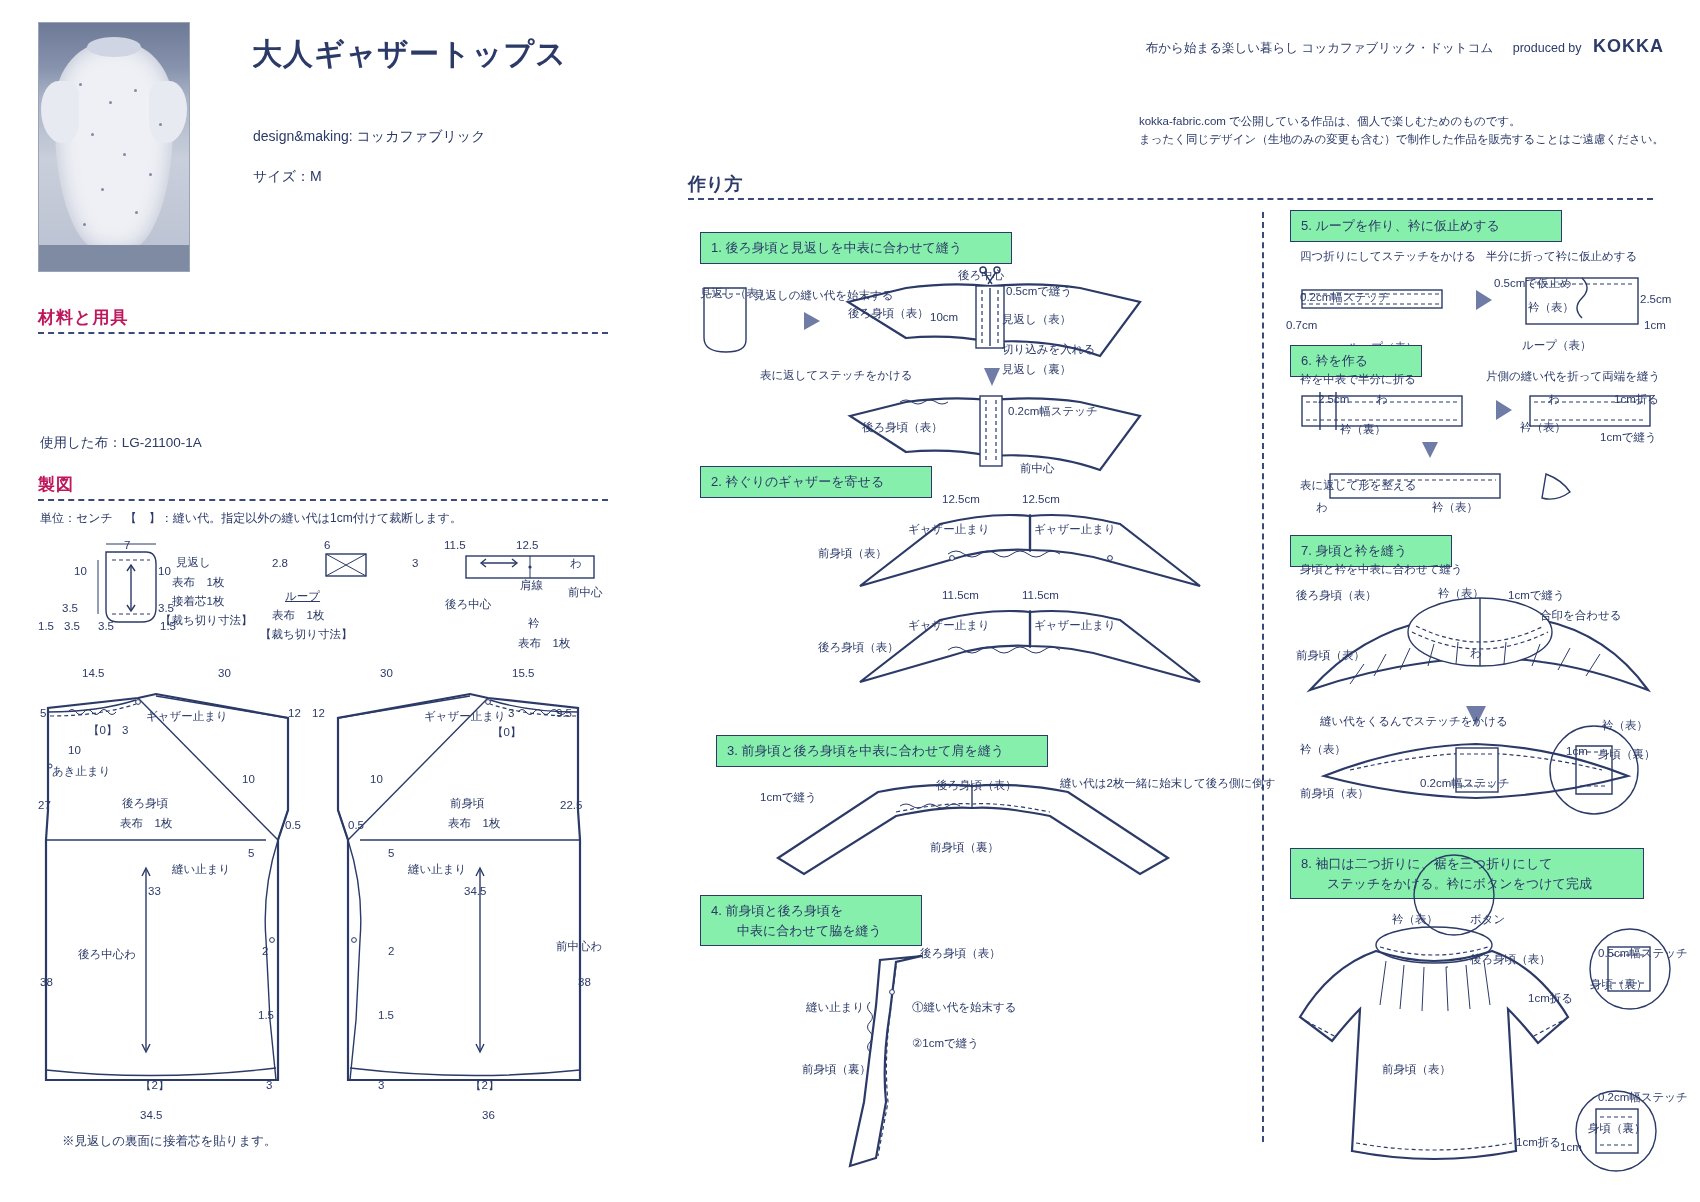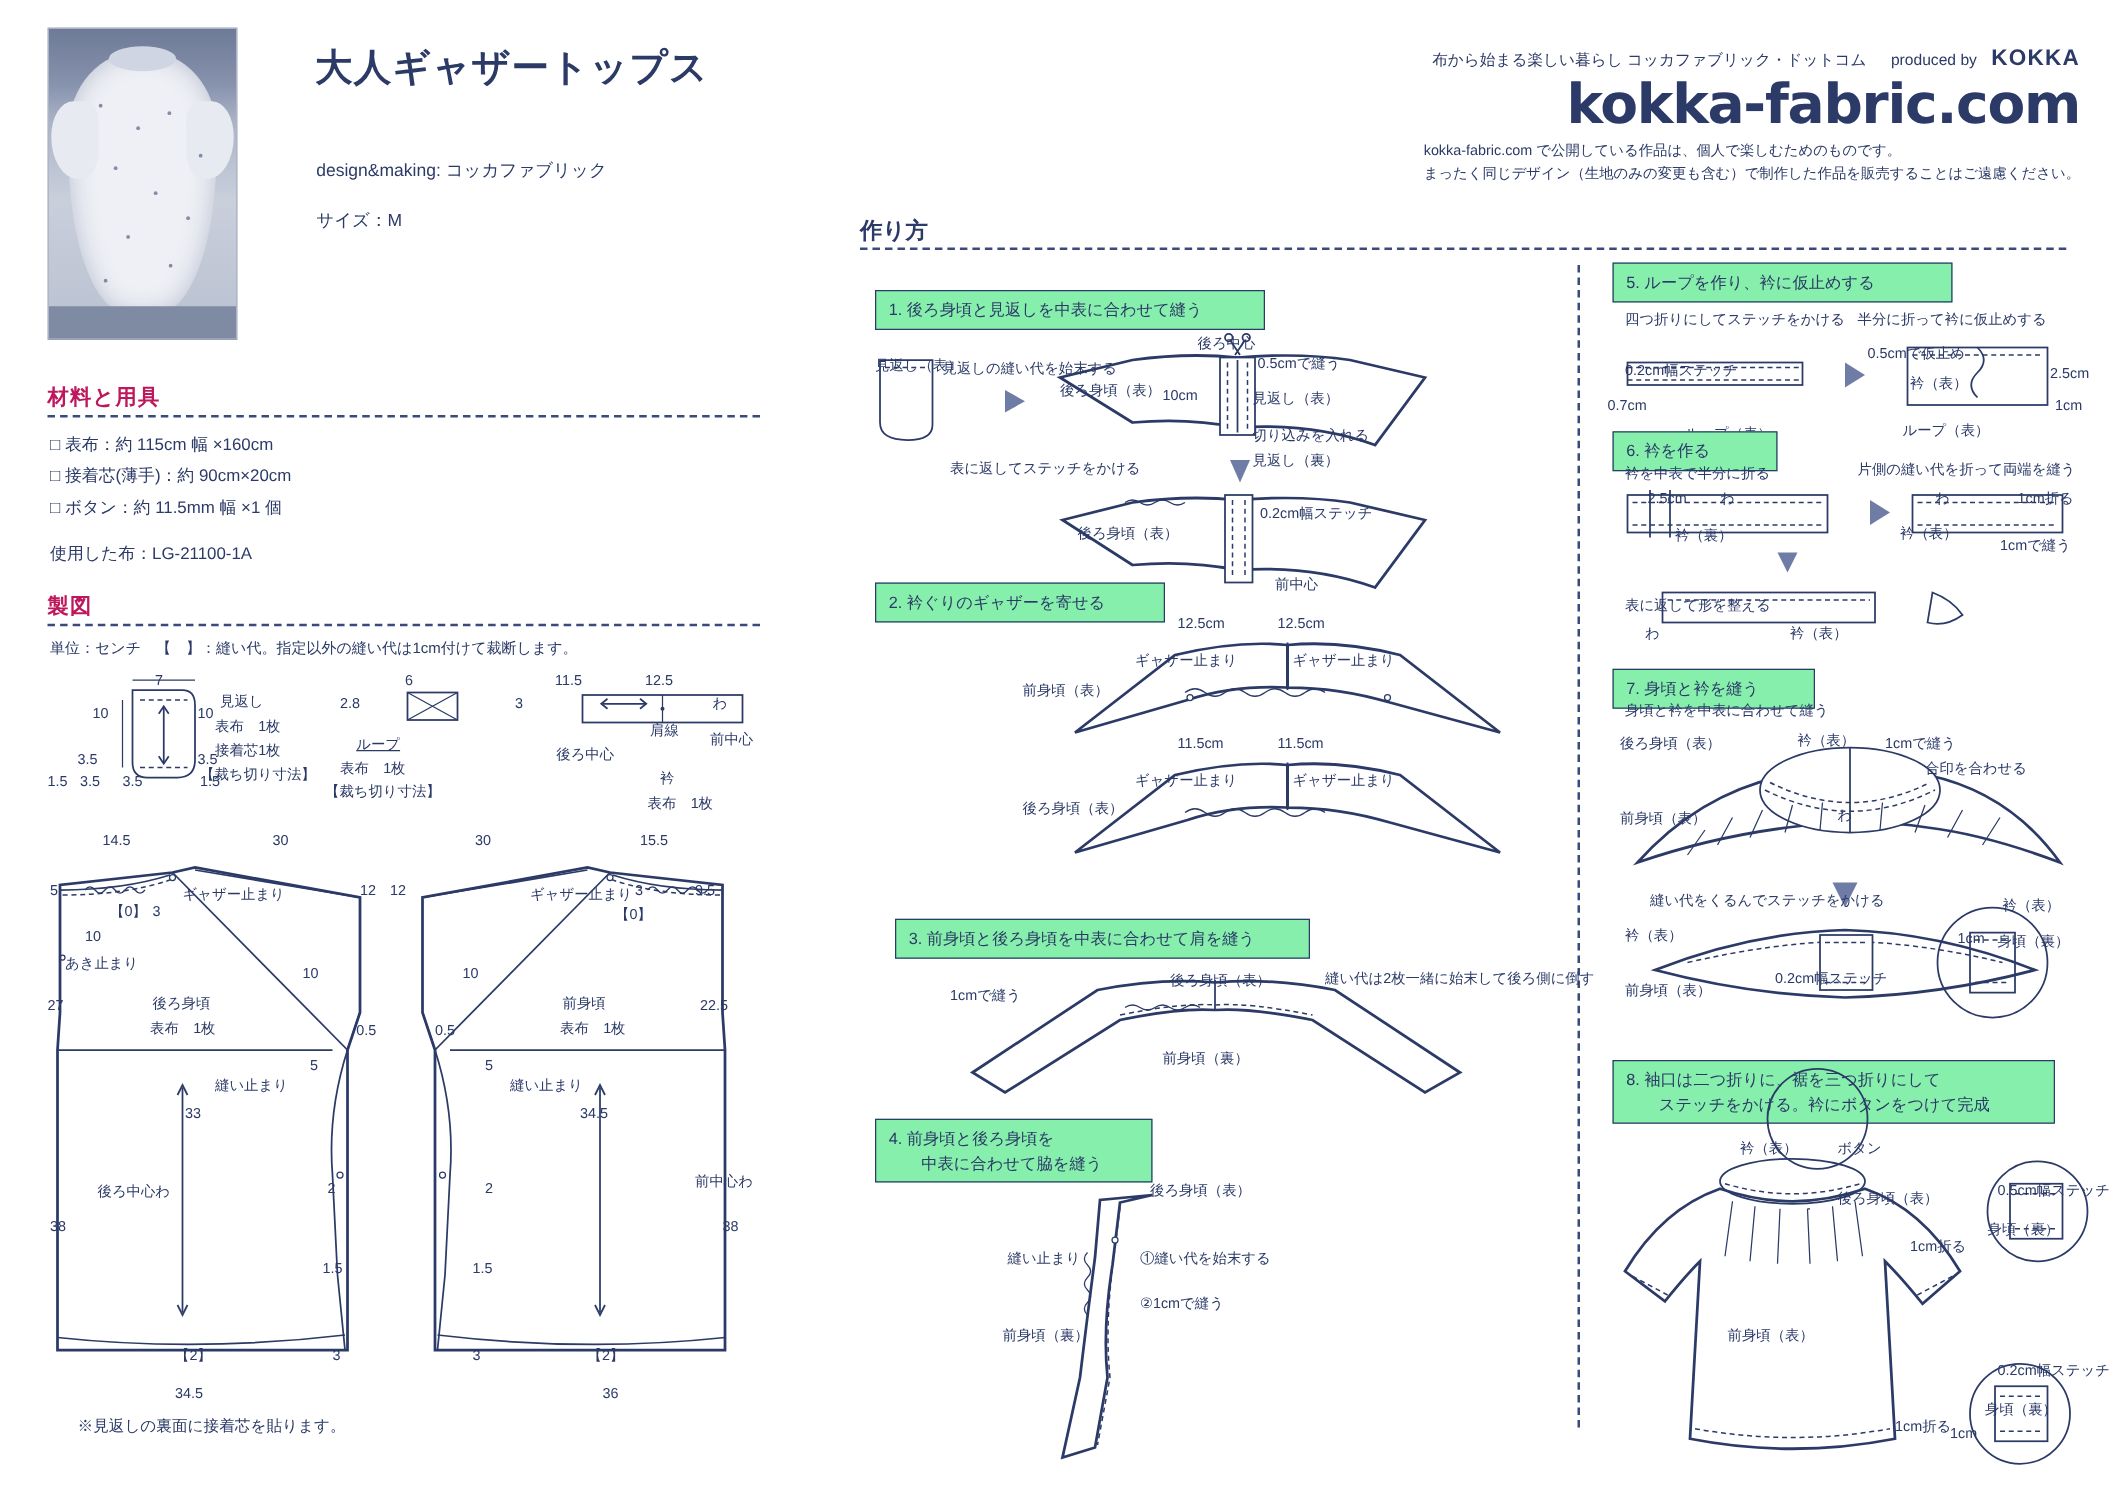--- a/index.html
+++ b/index.html
@@ -107,33 +107,27 @@
 
   <div class="abs" id="title">大人ギャザートップス</div>
   <div class="abs" id="design">design&amp;making: コッカファブリック</div>
   <div class="abs" id="size">サイズ：M</div>
 
   <div class="abs" id="brandline">
     <span>布から始まる楽しい暮らし コッカファブリック・ドットコム</span>
     <span style="margin-left:16px">produced by</span>
     <b style="margin-left:8px">KOKKA</b>
   </div>
-  <div class="abs" id="kokkaLogo">kokka-fabric.com</div>
   <div class="abs" id="brandnote">
     <div>kokka-fabric.com で公開している作品は、個人で楽しむためのものです。</div>
     <div>まったく同じデザイン（生地のみの変更も含む）で制作した作品を販売することはご遠慮ください。</div>
   </div>
 
   <div class="abs seclabel" id="matTitle">材料と用具</div>
   <div class="abs dashline" id="matRule"></div>
-  <div class="abs" id="matList">
-    <div>□ 表布：約 115cm 幅 ×160cm</div>
-    <div>□ 接着芯(薄手)：約 90cm×20cm</div>
-    <div>□ ボタン：約 11.5mm 幅 ×1 個</div>
-  </div>
   <div class="abs" id="fabricUsed">使用した布：LG-21100-1A</div>
 
   <div class="abs seclabel" id="seizuTitle">製図</div>
   <div class="abs dashline" id="seizuRule"></div>
   <div class="abs" id="unitNote">単位：センチ　【　】：縫い代。指定以外の縫い代は1cm付けて裁断します。</div>
 
   <svg style="left:38px;top:530px;width:580px;height:115px">
 
     <path class="st" d="M68,22 L108,22 Q118,22 118,34 L118,78 Q118,92 104,92 L80,92 Q68,92 68,80 Z"></path>
     <path class="stdash" d="M74,30 L112,30 M74,84 L112,84"></path>

